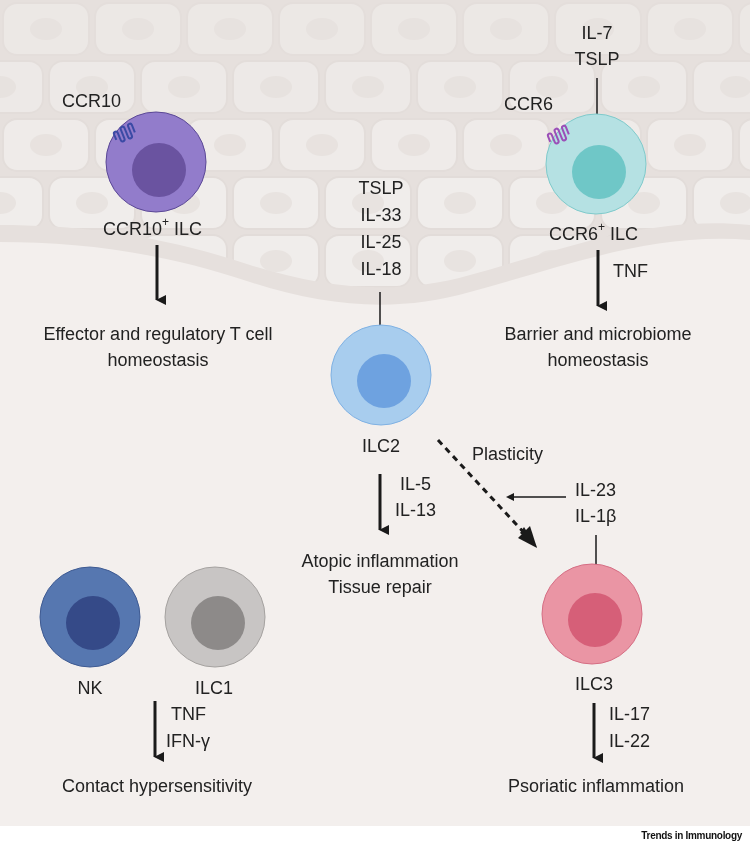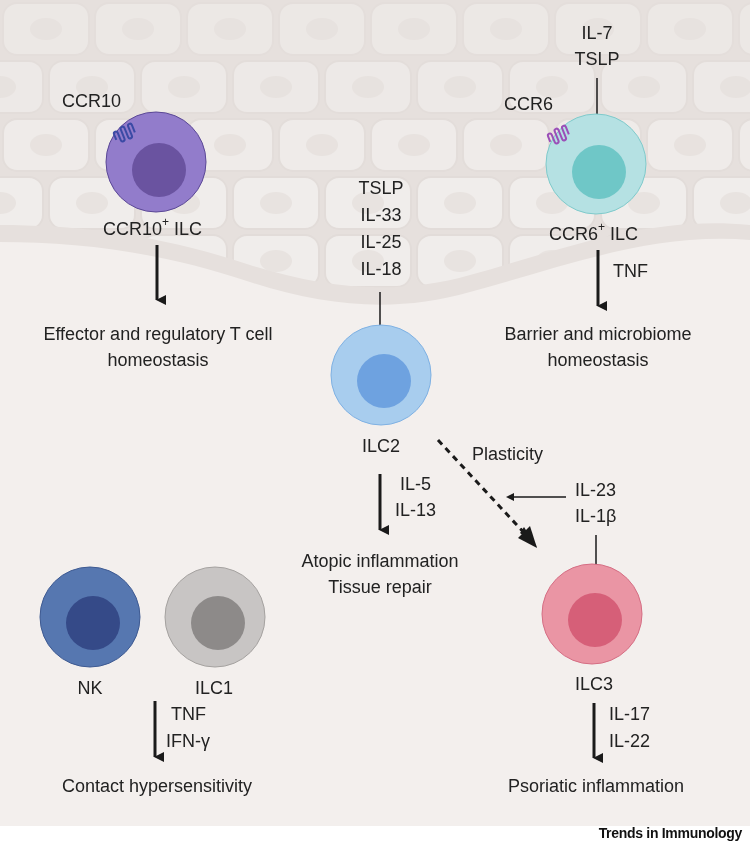--- a/index.html
+++ b/index.html
@@ -2,21 +2,21 @@
 <html><head>
   <meta charset="utf-8">
   <style>
     html, body { margin: 0; padding: 0; background: #ffffff; }
     body { width: 750px; height: 844px; position: relative; overflow: hidden; font-family: "Liberation Sans", sans-serif; }
     #figure { position: absolute; left: 0; top: 0; width: 750px; height: 826px; background: #f3efed; }
     svg#diagram { position: absolute; left: 0; top: 0; }
     .lbl { font-family: "Liberation Sans", sans-serif; font-size: 18px; fill: #222222; }
     .footer {
       position: absolute; right: 8px; bottom: 3px;
-      font-family: "Liberation Sans", sans-serif; font-size: 14px; font-weight: bold; color: #111;
+      font-family: "Liberation Sans", sans-serif; font-size: 10px; font-weight: bold; color: #111;
       letter-spacing: -0.3px;
     }
   </style>
 </head>
 <body>
 
 <div id="figure" style="background: rgb(243, 239, 237);">
   <svg id="diagram" width="750" height="826" viewBox="0 0 750 826" xmlns="http://www.w3.org/2000/svg">
     <defs>
       <marker id="ahBig" markerWidth="10" markerHeight="10" refX="5" refY="9" orient="auto" markerUnits="userSpaceOnUse" viewBox="0 0 10 10">

